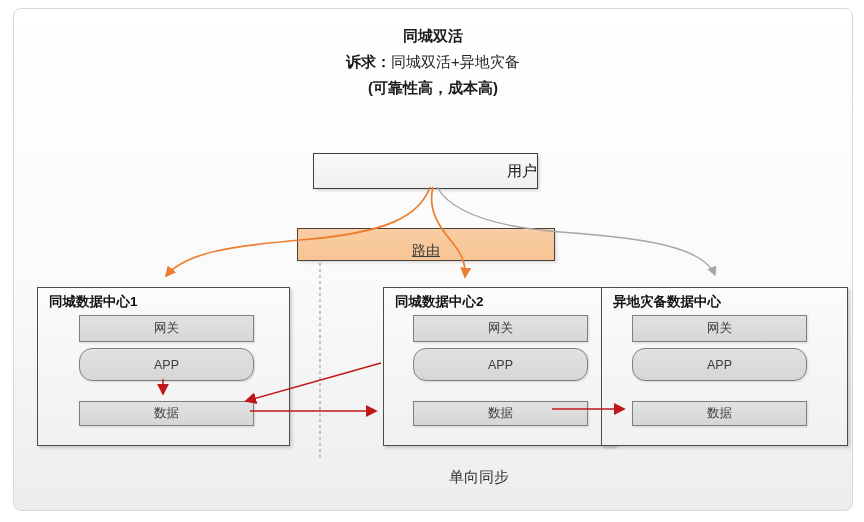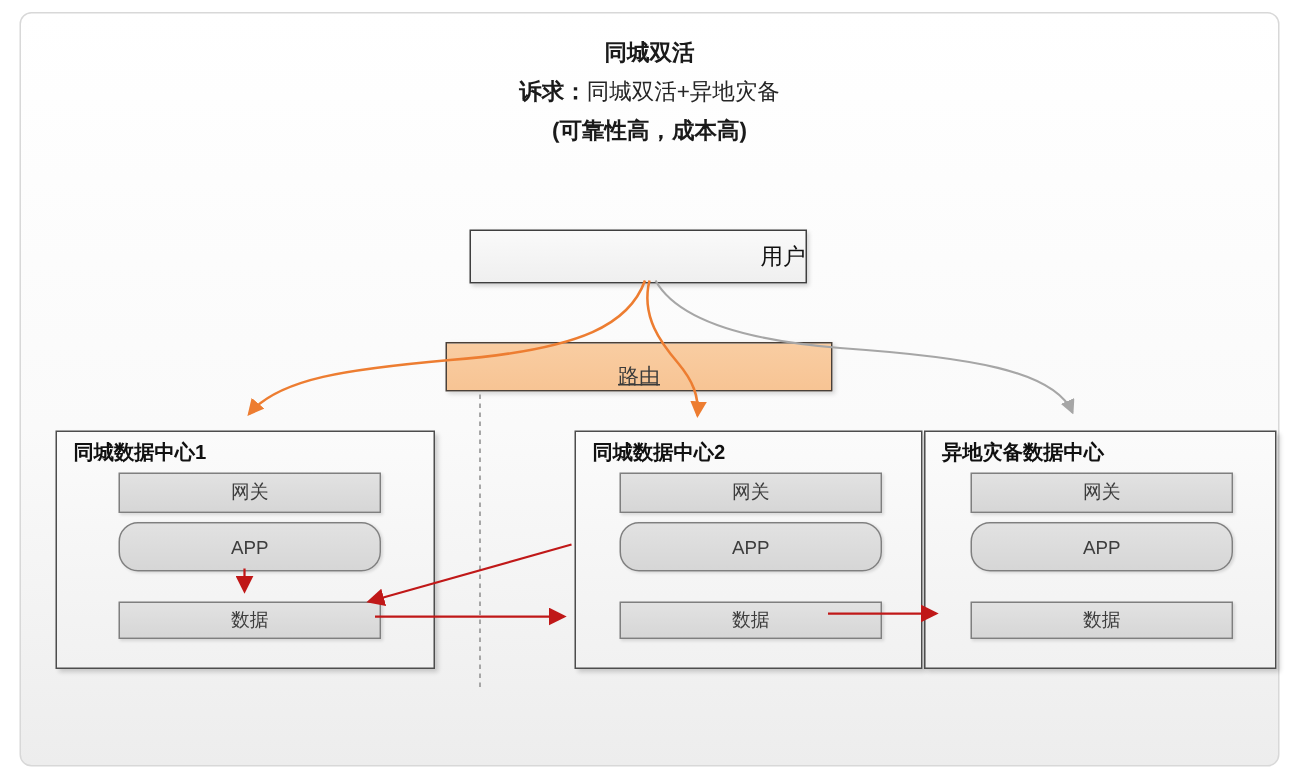--- a/index.html
+++ b/index.html
@@ -88,27 +88,28 @@
       <div class="component comp-data" style="left:41px;">数据</div>
     </div>
 
     <div class="center-box" style="left:337px;width:230px;margin-left:32px;">
       <div class="center-title">同城数据中心2</div>
       <div class="component comp-gateway" style="left:29px;">网关</div>
       <div class="component comp-app" style="left:29px;">APP</div>
       <div class="component comp-data" style="left:29px;">数据</div>
     </div>
 
-    <div class="center-box" style="left:602px;width:233px;">
+    <div class="center-box" style="left:587px;width:233px;padding-left:12px;">
       <div class="center-title">异地灾备数据中心</div>
       <div class="component comp-gateway" style="left:30px;">网关</div>
       <div class="component comp-app" style="left:30px;">APP</div>
       <div class="component comp-data" style="left:30px;">数据</div>
     </div>
 
+    <div class="sync-label">单向同步</div>
   </div>
 
   <svg class="overlay" viewBox="0 0 864 522" xmlns="http://www.w3.org/2000/svg">
     <defs>
       <marker id="arrO" viewBox="0 0 10 10" refX="8.5" refY="5" markerWidth="6.5" markerHeight="6.5" orient="auto-start-reverse">
         <path d="M0,0 L10,5 L0,10 z" style="fill:var(--orange-flow)"></path>
       </marker>
       <marker id="arrG" viewBox="0 0 10 10" refX="8.5" refY="5" markerWidth="7" markerHeight="7" orient="auto-start-reverse">
         <path d="M0,0 L10,5 L0,10 z" style="fill:var(--gray-flow)"></path>
       </marker>

